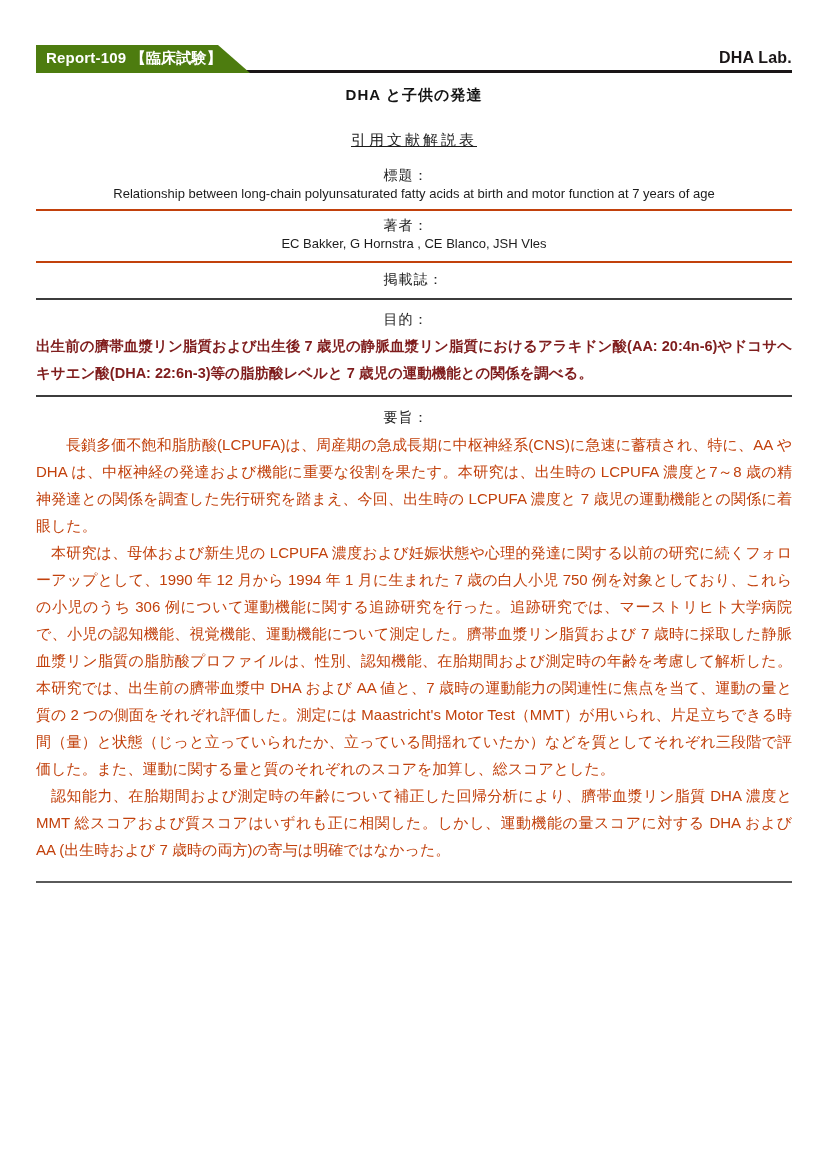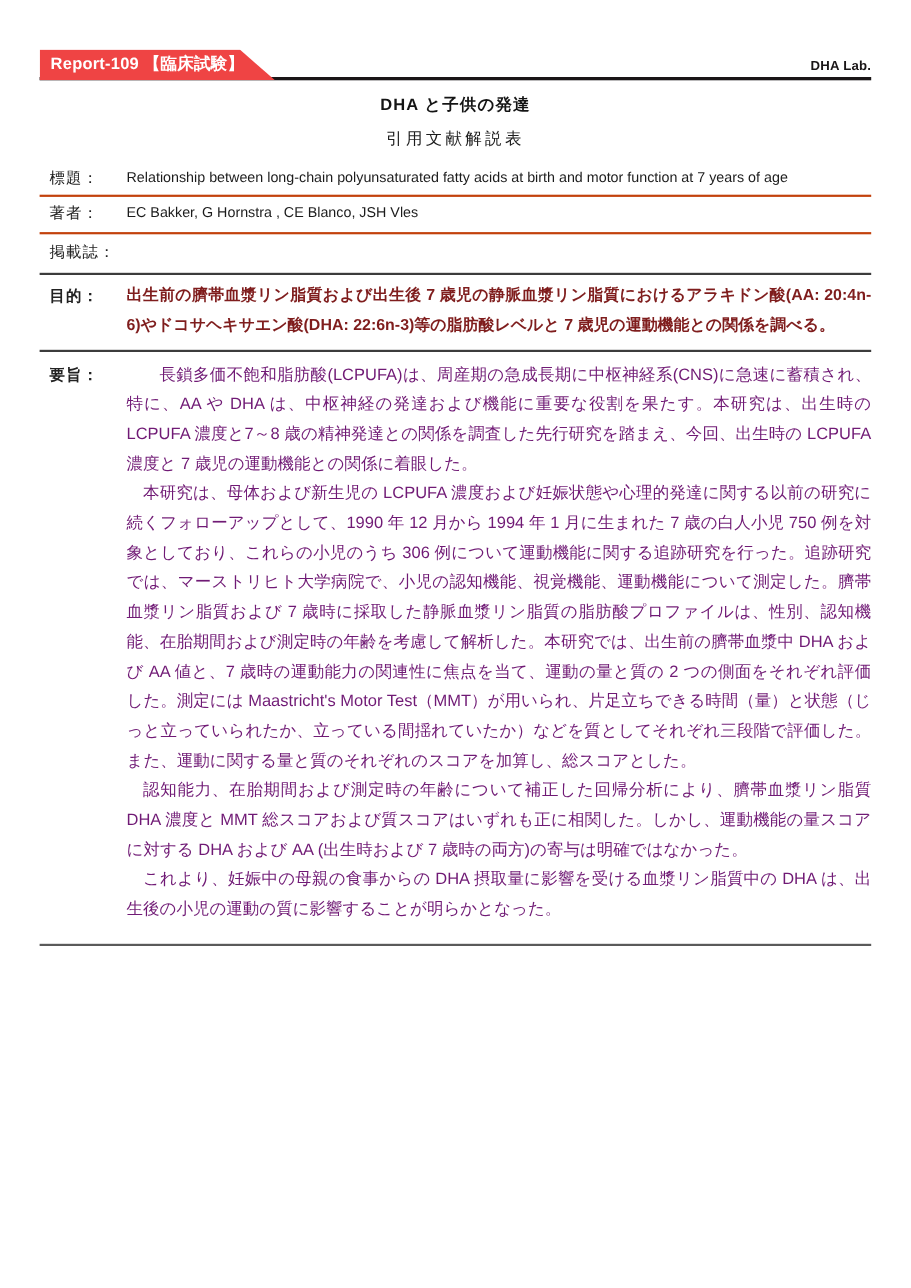--- a/index.html
+++ b/index.html
@@ -19,61 +19,62 @@
     position: relative;
     height: 27px;
     border-bottom: 3px solid #1a1617;
   }
   .banner {
     position: absolute;
     left: 0;
     bottom: -3px;
     height: 28px;
     width: 214px;
-    background: #ef4444;
+    background: #4d7c0f;
     color: #ffffff;
     clip-path: polygon(0 0, calc(100% - 32px) 0, 100% 100%, 0 100%);
     display: flex;
     align-items: center;
     padding: 0 0 1px 10px;
     font-weight: bold;
     font-size: 15px;
     letter-spacing: 0.2px;
     white-space: nowrap;
   }
   .brand {
     position: absolute;
     right: 0;
     bottom: 3px;
     font-weight: bold;
-    font-size: 12px;
+    font-size: 16px;
     color: #1a1617;
     letter-spacing: 0.2px;
   }
 
   
   .doc-title {
     margin-top: 13px;
     text-align: center;
     font-size: 15px;
     font-weight: bold;
     letter-spacing: 1px;
     color: #141414;
   }
   .doc-subtitle {
-    margin-top: 12px;
+    margin-top: 26px;
     text-align: center;
     font-size: 15px;
     letter-spacing: 3px;
     color: #1c1c1c;
+    text-decoration: underline;
   }
 
   
   .ref-table { margin-top: 12px; }
-  .row { display: flex; align-items: flex-start; }
+  .row { display: flex; align-items: center; flex-direction: column; }
   .row-label {
     flex: none;
     width: 79px;
     padding-left: 9px;
     font-size: 14px;
     color: #222;
     letter-spacing: 1px;
     white-space: nowrap;
     line-height: 19px;
   }
@@ -96,27 +97,27 @@
   .journal-text { font-size: 14.5px; line-height: 18px; }
   .journal-name { font-style: italic; }
 
   .jp-bold {
     font-size: 14.5px;
     font-weight: bold;
     line-height: 27px;
     text-align: justify;
     color: #7f1d1d;
   }
-  .row-purpose .row-label, .row-summary .row-label { line-height: 27px; padding-top: 0; font-weight: bold; }
+  .row-purpose .row-label, .row-summary .row-label { line-height: 27px; padding-top: 0; }
 
   .summary-body {
     font-size: 15px;
     line-height: 27px;
     text-align: justify;
-    color: #701a75;
+    color: #c2410c;
   }
   .summary-body p { text-indent: 1em; }
   .summary-body p.first { text-indent: 2em; }
 </style>
 </head>
 <body>
 
 <div class="page">
 
   <div class="header">
@@ -149,18 +150,17 @@
       <div class="row-label">目的：</div>
       <div class="row-content jp-bold">出生前の臍帯血漿リン脂質および出生後 7 歳児の静脈血漿リン脂質におけるアラキドン酸(AA: 20:4n-6)やドコサヘキサエン酸(DHA: 22:6n-3)等の脂肪酸レベルと 7 歳児の運動機能との関係を調べる。</div>
     </div>
 
     <div class="row row-summary rule-thick">
       <div class="row-label">要旨：</div>
       <div class="row-content summary-body">
         <p class="first">長鎖多価不飽和脂肪酸(LCPUFA)は、周産期の急成長期に中枢神経系(CNS)に急速に蓄積され、特に、AA や DHA は、中枢神経の発達および機能に重要な役割を果たす。本研究は、出生時の LCPUFA 濃度と7～8 歳の精神発達との関係を調査した先行研究を踏まえ、今回、出生時の LCPUFA 濃度と 7 歳児の運動機能との関係に着眼した。</p>
         <p>本研究は、母体および新生児の LCPUFA 濃度および妊娠状態や心理的発達に関する以前の研究に続くフォローアップとして、1990 年 12 月から 1994 年 1 月に生まれた 7 歳の白人小児 750 例を対象としており、これらの小児のうち 306 例について運動機能に関する追跡研究を行った。追跡研究では、マーストリヒト大学病院で、小児の認知機能、視覚機能、運動機能について測定した。臍帯血漿リン脂質および 7 歳時に採取した静脈血漿リン脂質の脂肪酸プロファイルは、性別、認知機能、在胎期間および測定時の年齢を考慮して解析した。本研究では、出生前の臍帯血漿中 DHA および AA 値と、7 歳時の運動能力の関連性に焦点を当て、運動の量と質の 2 つの側面をそれぞれ評価した。測定には Maastricht's Motor Test（MMT）が用いられ、片足立ちできる時間（量）と状態（じっと立っていられたか、立っている間揺れていたか）などを質としてそれぞれ三段階で評価した。また、運動に関する量と質のそれぞれのスコアを加算し、総スコアとした。</p>
         <p>認知能力、在胎期間および測定時の年齢について補正した回帰分析により、臍帯血漿リン脂質 DHA 濃度と MMT 総スコアおよび質スコアはいずれも正に相関した。しかし、運動機能の量スコアに対する DHA および AA (出生時および 7 歳時の両方)の寄与は明確ではなかった。</p>
-        <p>これより、妊娠中の母親の食事からの DHA 摂取量に影響を受ける血漿リン脂質中の DHA は、出生後の小児の運動の質に影響することが明らかとなった。</p>
       </div>
     </div>
 
   </div>
 </div>
 
 </body></html>

